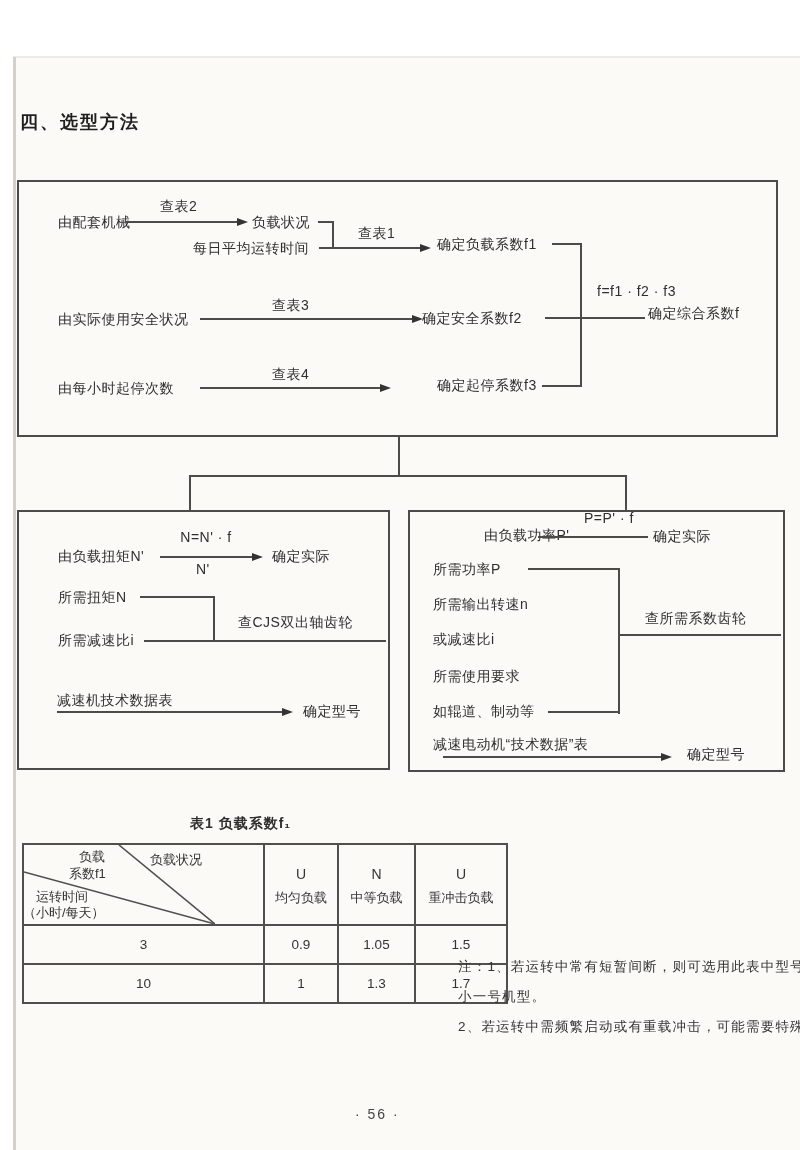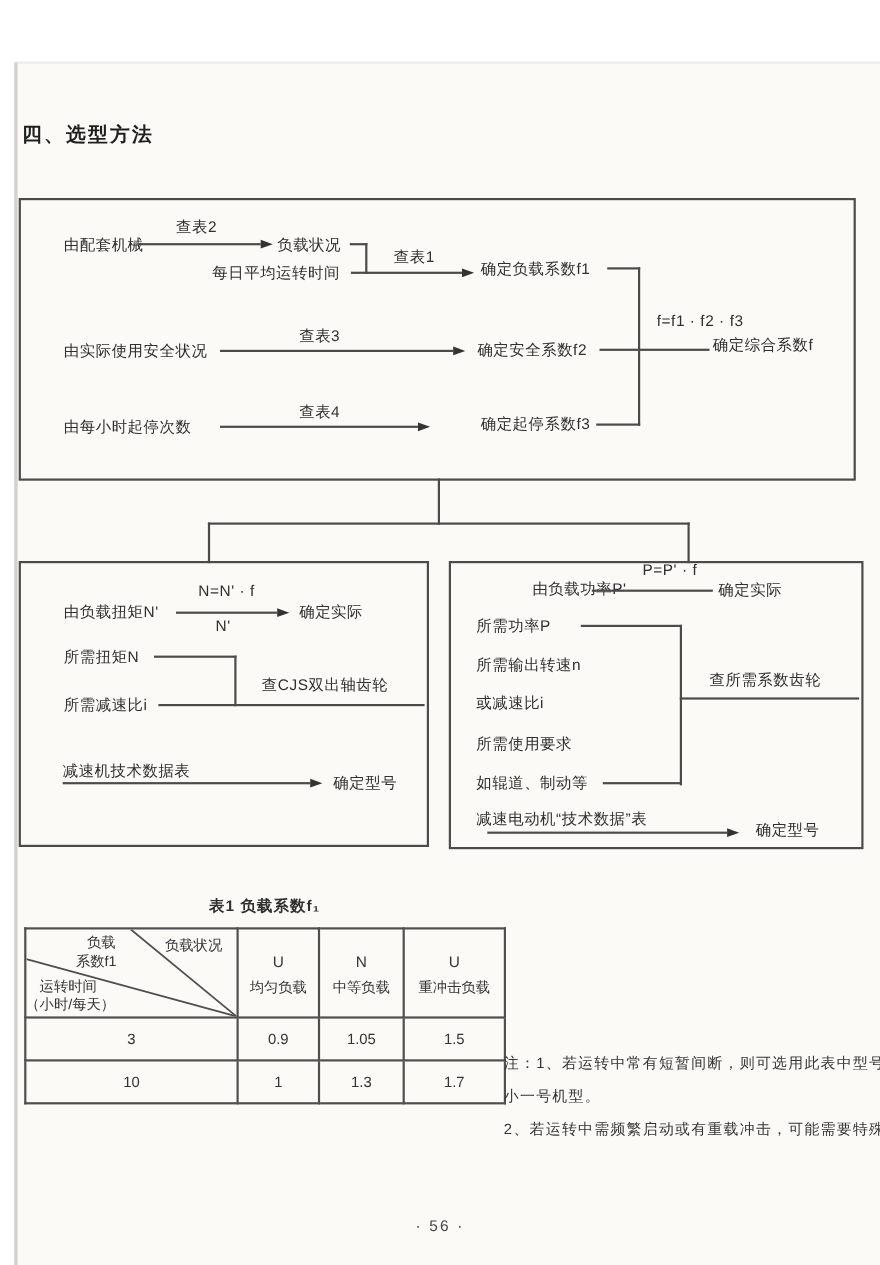--- a/index.html
+++ b/index.html
@@ -10,28 +10,28 @@
   .edgeH{position:absolute;left:13px;top:56px;width:787px;height:2px;background:#edebe7;}
   .txt{position:absolute;font-size:14px;line-height:17px;white-space:nowrap;color:#2f2f2f;letter-spacing:0.5px;}
   .ctr{text-align:center;}
   .box{position:absolute;border:2px solid #4b4b4b;}
   .hl{position:absolute;height:2px;background:#4b4b4b;}
   .vl{position:absolute;width:2px;background:#4b4b4b;}
   .arr{position:absolute;width:0;height:0;border-top:4px solid transparent;border-bottom:4px solid transparent;border-left:11px solid #333333;}
   .title{position:absolute;left:20px;top:110px;font-size:18px;font-weight:bold;color:#1f1f1f;letter-spacing:2px;}
   .ftable{position:absolute;left:22px;top:843px;border-collapse:collapse;table-layout:fixed;}
   .ftable td{border:2px solid #4f4f4f;padding:0;font-size:13.5px;color:#333;text-align:center;vertical-align:middle;}
-  .corner{position:relative;width:191px;height:79px;}
+  .corner{position:relative;width:191px;height:79px;padding-left:48px;}
   .corner svg{position:absolute;left:0;top:0;}
   .corner .clab{position:absolute;font-size:13px;white-space:nowrap;color:#333;}
   .hcode{font-size:14px;line-height:16px;padding-top:2px;}
   .hlab{font-size:13px;line-height:16px;padding-top:8px;}
   .drow td{height:37px;}
   .note{position:absolute;font-size:13.5px;color:#333;letter-spacing:1.2px;white-space:nowrap;}
-  .pageno{position:absolute;left:355px;top:1106px;width:90px;text-align:center;font-size:14px;color:#444;letter-spacing:2px;}
+  .pageno{position:absolute;left:355px;top:1106px;width:90px;font-size:14px;color:#444;letter-spacing:2px;}
 </style>
 </head>
 <body>
 
 <div id="page">
   <div class="tint"></div>
   <div class="edgeH"></div>
   <div class="edgeV"></div>
 
   <div class="title">四、选型方法</div>
@@ -49,21 +49,21 @@
   <div class="vl" style="left:332px;top:221px;height:28px;"></div>
   <div class="txt" style="left:358px;top:225px;">查表1</div>
   <div class="hl" style="left:332px;top:247px;width:88px;"></div>
   <div class="arr" style="left:420px;top:244px;"></div>
   <div class="txt" style="left:437px;top:236px;">确定负载系数f1</div>
 
   <div class="txt" style="left:58px;top:311px;">由实际使用安全状况</div>
   <div class="txt" style="left:272px;top:297px;">查表3</div>
   <div class="hl" style="left:200px;top:318px;width:212px;"></div>
   <div class="arr" style="left:412px;top:315px;"></div>
-  <div class="txt" style="left:422px;top:310px;margin-left:12px;">确定安全系数f2</div>
+  <div class="txt" style="left:422px;top:310px;">确定安全系数f2</div>
 
   <div class="txt" style="left:58px;top:380px;">由每小时起停次数</div>
   <div class="txt" style="left:272px;top:366px;">查表4</div>
   <div class="hl" style="left:200px;top:387px;width:180px;"></div>
   <div class="arr" style="left:380px;top:384px;"></div>
   <div class="txt" style="left:437px;top:377px;">确定起停系数f3</div>
 
   <div class="hl" style="left:552px;top:243px;width:30px;"></div>
   <div class="vl" style="left:580px;top:243px;height:144px;"></div>
   <div class="hl" style="left:542px;top:385px;width:40px;"></div>

